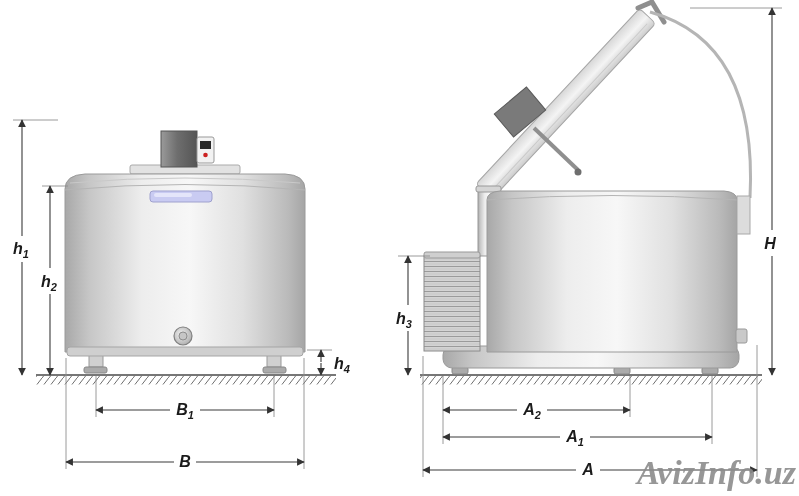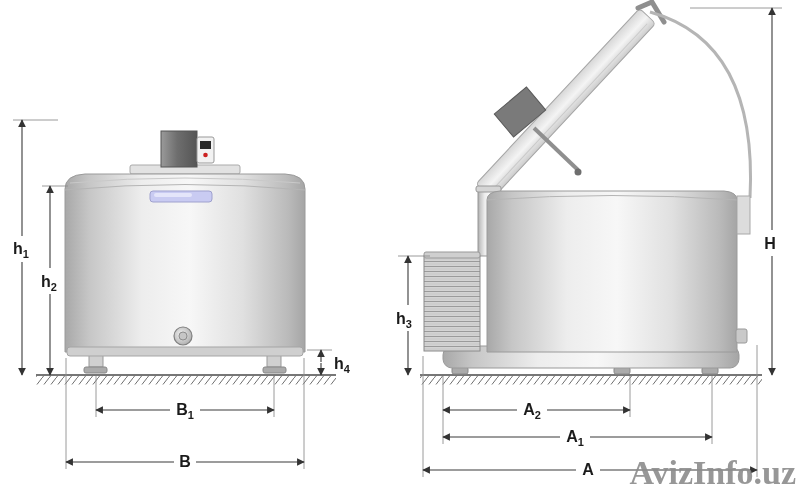--- a/index.html
+++ b/index.html
@@ -2,20 +2,21 @@
 <html><head>
 <meta charset="utf-8">
 <style>
   html,body { margin:0; padding:0; background:#ffffff; }
   .canvas {
     position:relative;
     width:799px; height:496px;
     background:#ffffff;
     font-family:"Liberation Sans", sans-serif;
     overflow:hidden;
+    font-style:italic;
   }
   svg { display:block; }
   .dim-line  { stroke:#3a3a3a; stroke-width:1.1; fill:none; }
   .ext-line  { stroke:#8f8f8f; stroke-width:0.9; fill:none; }
   .tick      { stroke:#8f8f8f; stroke-width:0.9; fill:none; }
   .dim-label { font-family:"Liberation Sans", sans-serif; font-size:16px; font-weight:bold; fill:#1b1b1b; }
   .dim-label .sub { font-size:11px; font-weight:bold; }
   .watermark { font-family:"Liberation Serif","DejaVu Serif",serif; font-size:34px; font-weight:bold; opacity:0.9; }
 </style>
 </head>

